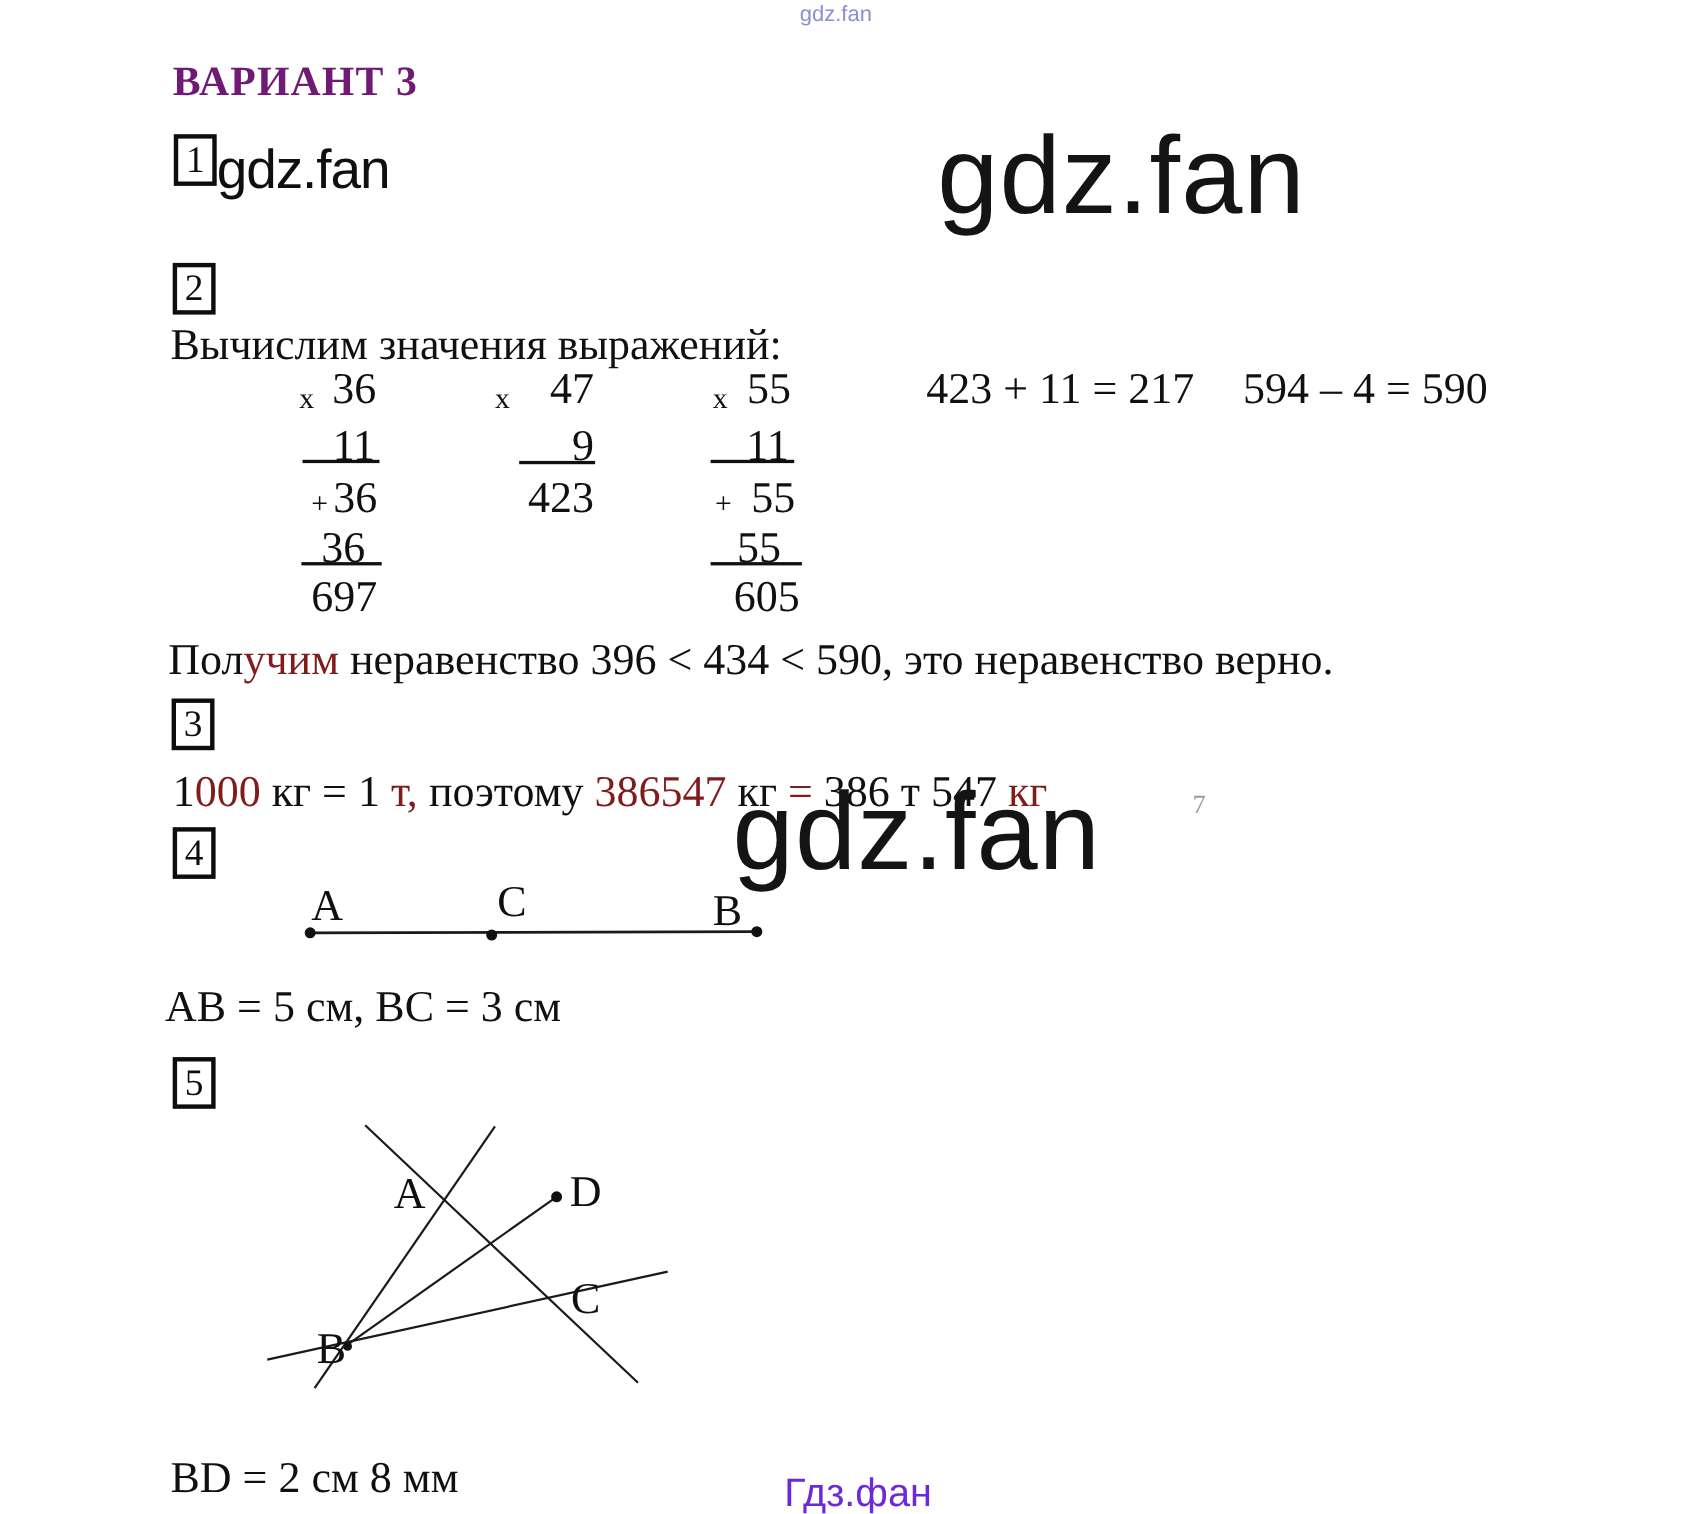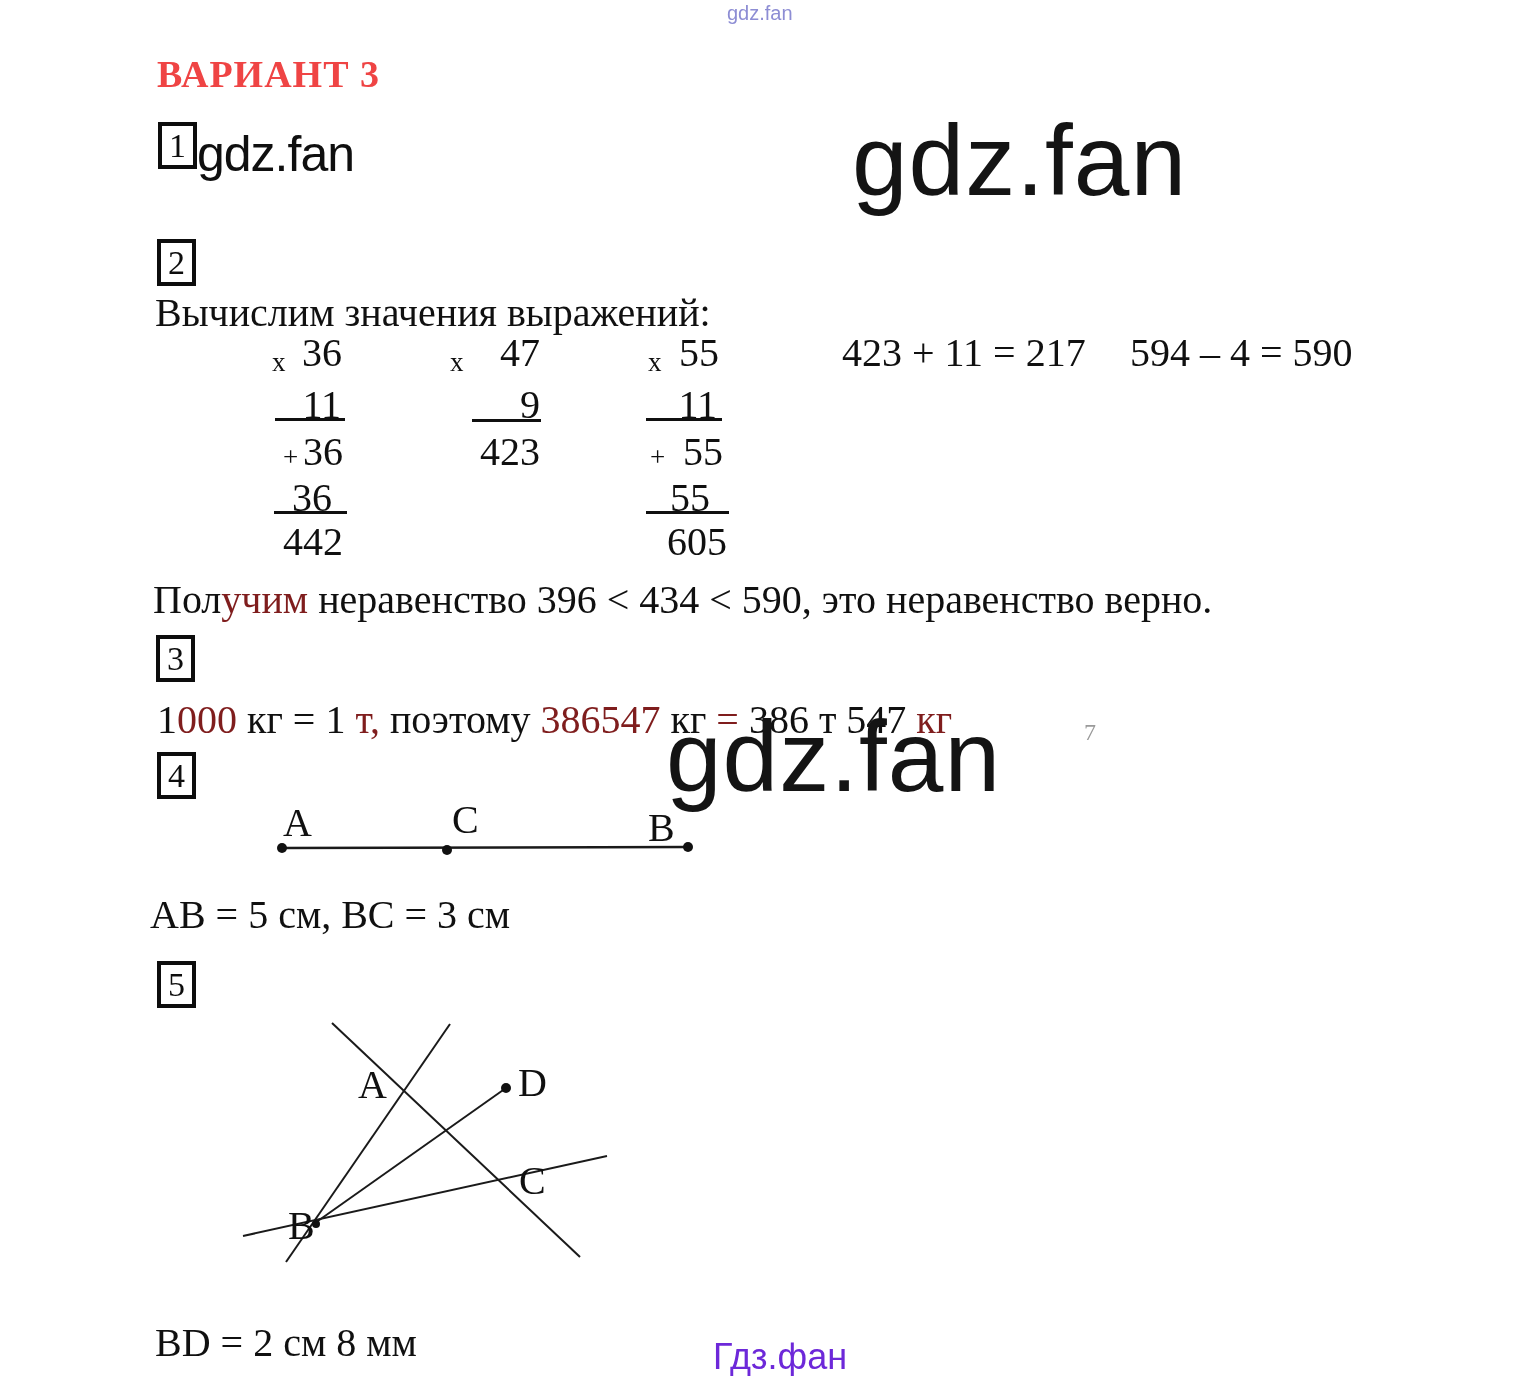--- a/index.html
+++ b/index.html
@@ -10,21 +10,21 @@
   .t    { position:absolute; font:40px/46px "Liberation Serif", serif; color:#101010; white-space:nowrap; }
   .num  { position:absolute; font:40px/46px "Liberation Serif", serif; color:#101010; white-space:nowrap; }
   .sign { position:absolute; font:27px/30px "Liberation Serif", serif; color:#101010; }
   .mline{ position:absolute; height:3px; background:#101010; }
   .numbox {
     position:absolute; width:31px; height:39px; border:4px solid #0d0d0d;
     font:34px/39px "Liberation Serif", serif; text-align:center; color:#0d0d0d; background:#fff;
   }
   .faded { color:#7f1d1d; }
   .wm  { position:absolute; font:100px/1.12 "Liberation Sans", sans-serif; color:#141414; white-space:nowrap; letter-spacing:1px; }
-  .heading { position:absolute; left:157px; top:52px; font:bold 38px/44px "Liberation Serif", serif; letter-spacing:1px; color:#ef4444; }
+  .heading { position:absolute; left:157px; top:52px; font:bold 38px/44px "Liberation Serif", serif; letter-spacing:1px; color:#701a75; }
   .sitelabel { position:absolute; left:197px; top:127px; font:50px/54px "Liberation Sans", sans-serif; color:#0f0f0f; letter-spacing:-1px; }
   .topwm { position:absolute; left:727px; top:1px; font:20px/24px "Liberation Sans", sans-serif; color:#8d8dd4; }
   .artifact { position:absolute; left:1084px; top:719px; font:24px/26px "Liberation Serif", serif; color:#9a9a9a; }
   .footer { position:absolute; left:713px; top:1337px; font:36px/40px "Liberation Sans", sans-serif; color:#6d28d9; }
   svg { position:absolute; }
 </style>
 </head>
 <body>
 
 <div id="page">
@@ -42,21 +42,21 @@
 
   <div>
     <div class="sign" style="left:272px; top:347px;">х</div>
     <div class="num" style="right:1190px; top:330px;">36</div>
     <div class="num" style="right:1191px; top:382px;">11</div>
     <div class="mline" style="left:275px; top:418px; width:70px;"></div>
     <div class="sign" style="left:283px; top:442px;">+</div>
     <div class="num" style="right:1189px; top:429px;">36</div>
     <div class="num" style="right:1200px; top:475px;">36</div>
     <div class="mline" style="left:274px; top:511px; width:73px;"></div>
-    <div class="num" style="right:1189px; top:519px;">442</div>
+    <div class="num" style="right:1189px; top:519px;">697</div>
   </div>
 
   <div>
     <div class="sign" style="left:450px; top:347px;">х</div>
     <div class="num" style="right:992px; top:330px;">47</div>
     <div class="num" style="right:992px; top:382px;">9</div>
     <div class="mline" style="left:472px; top:419px; width:69px;"></div>
     <div class="num" style="right:992px; top:429px;">423</div>
   </div>
 

